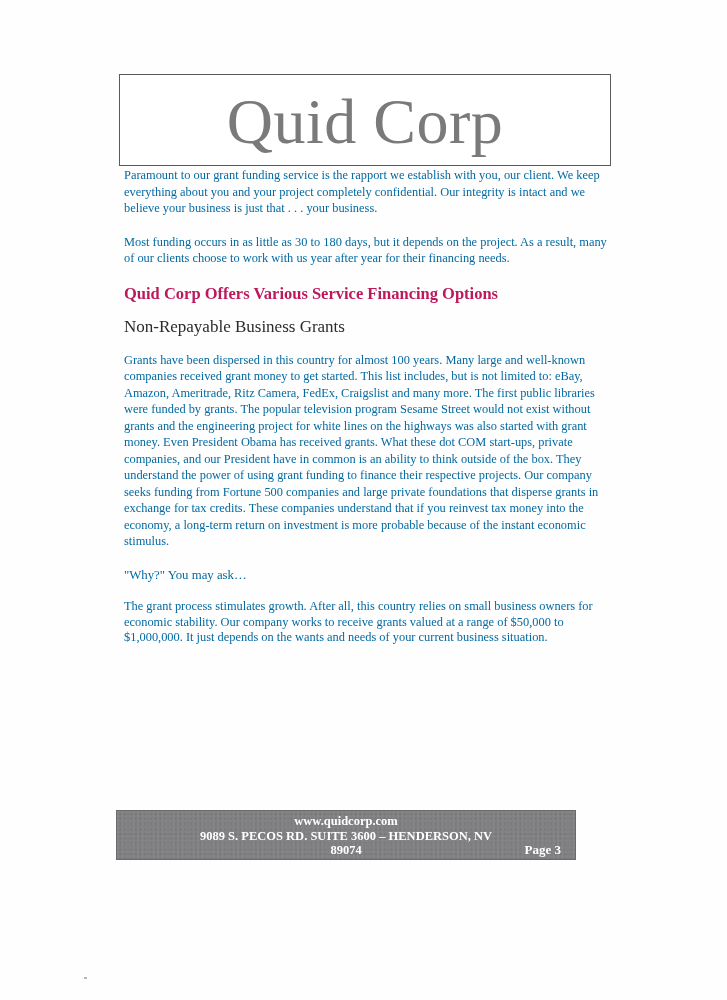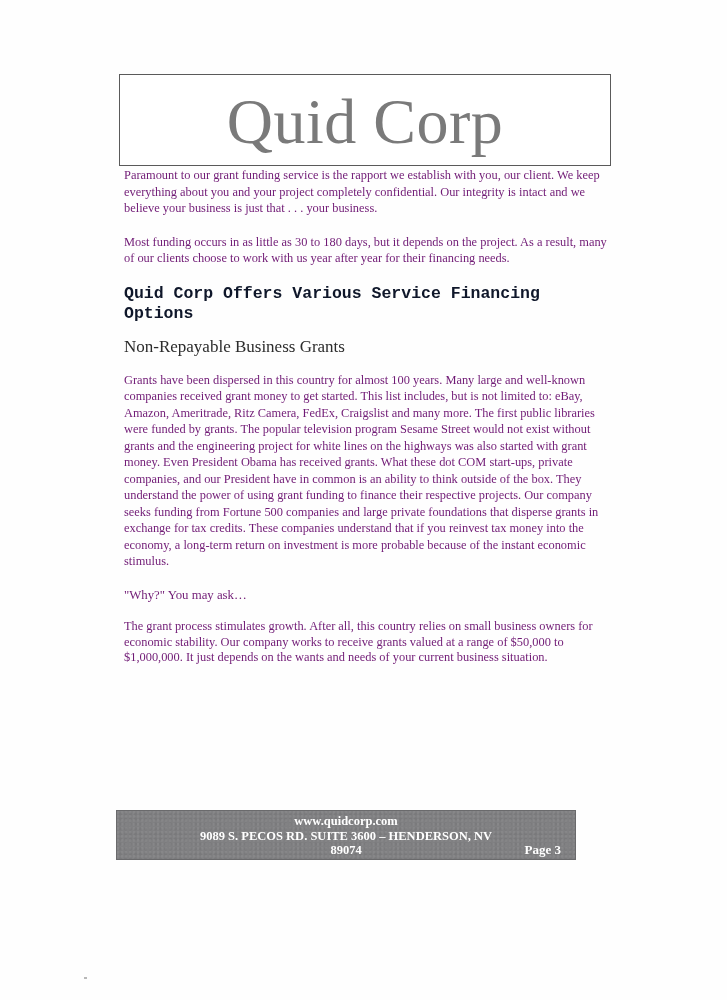--- a/index.html
+++ b/index.html
@@ -40,29 +40,28 @@
     .content {
       position: absolute;
       left: 124px;
       top: 167px;
       width: 488px;
     }
     .para {
       font-size: 12.4px;
       line-height: 16.5px;
       margin: 0 0 17px 0;
-      color: #701a75;
+      color: #0369a1;
       text-align: left;
     }
     .section-heading {
       font-size: 16.5px;
       line-height: 20px;
       margin: 1px 0 15px 0;
-      color: #0f172a;
-      font-family: Liberation Mono, monospace;
+      color: #be185d;
     }
     .sub-heading {
       font-size: 17px;
       line-height: 16px;
       margin: 0 0 17px 0;
       color: #2b2b2b;
     }
     .para.why {
       font-size: 12.8px;
       margin-bottom: 16px;

